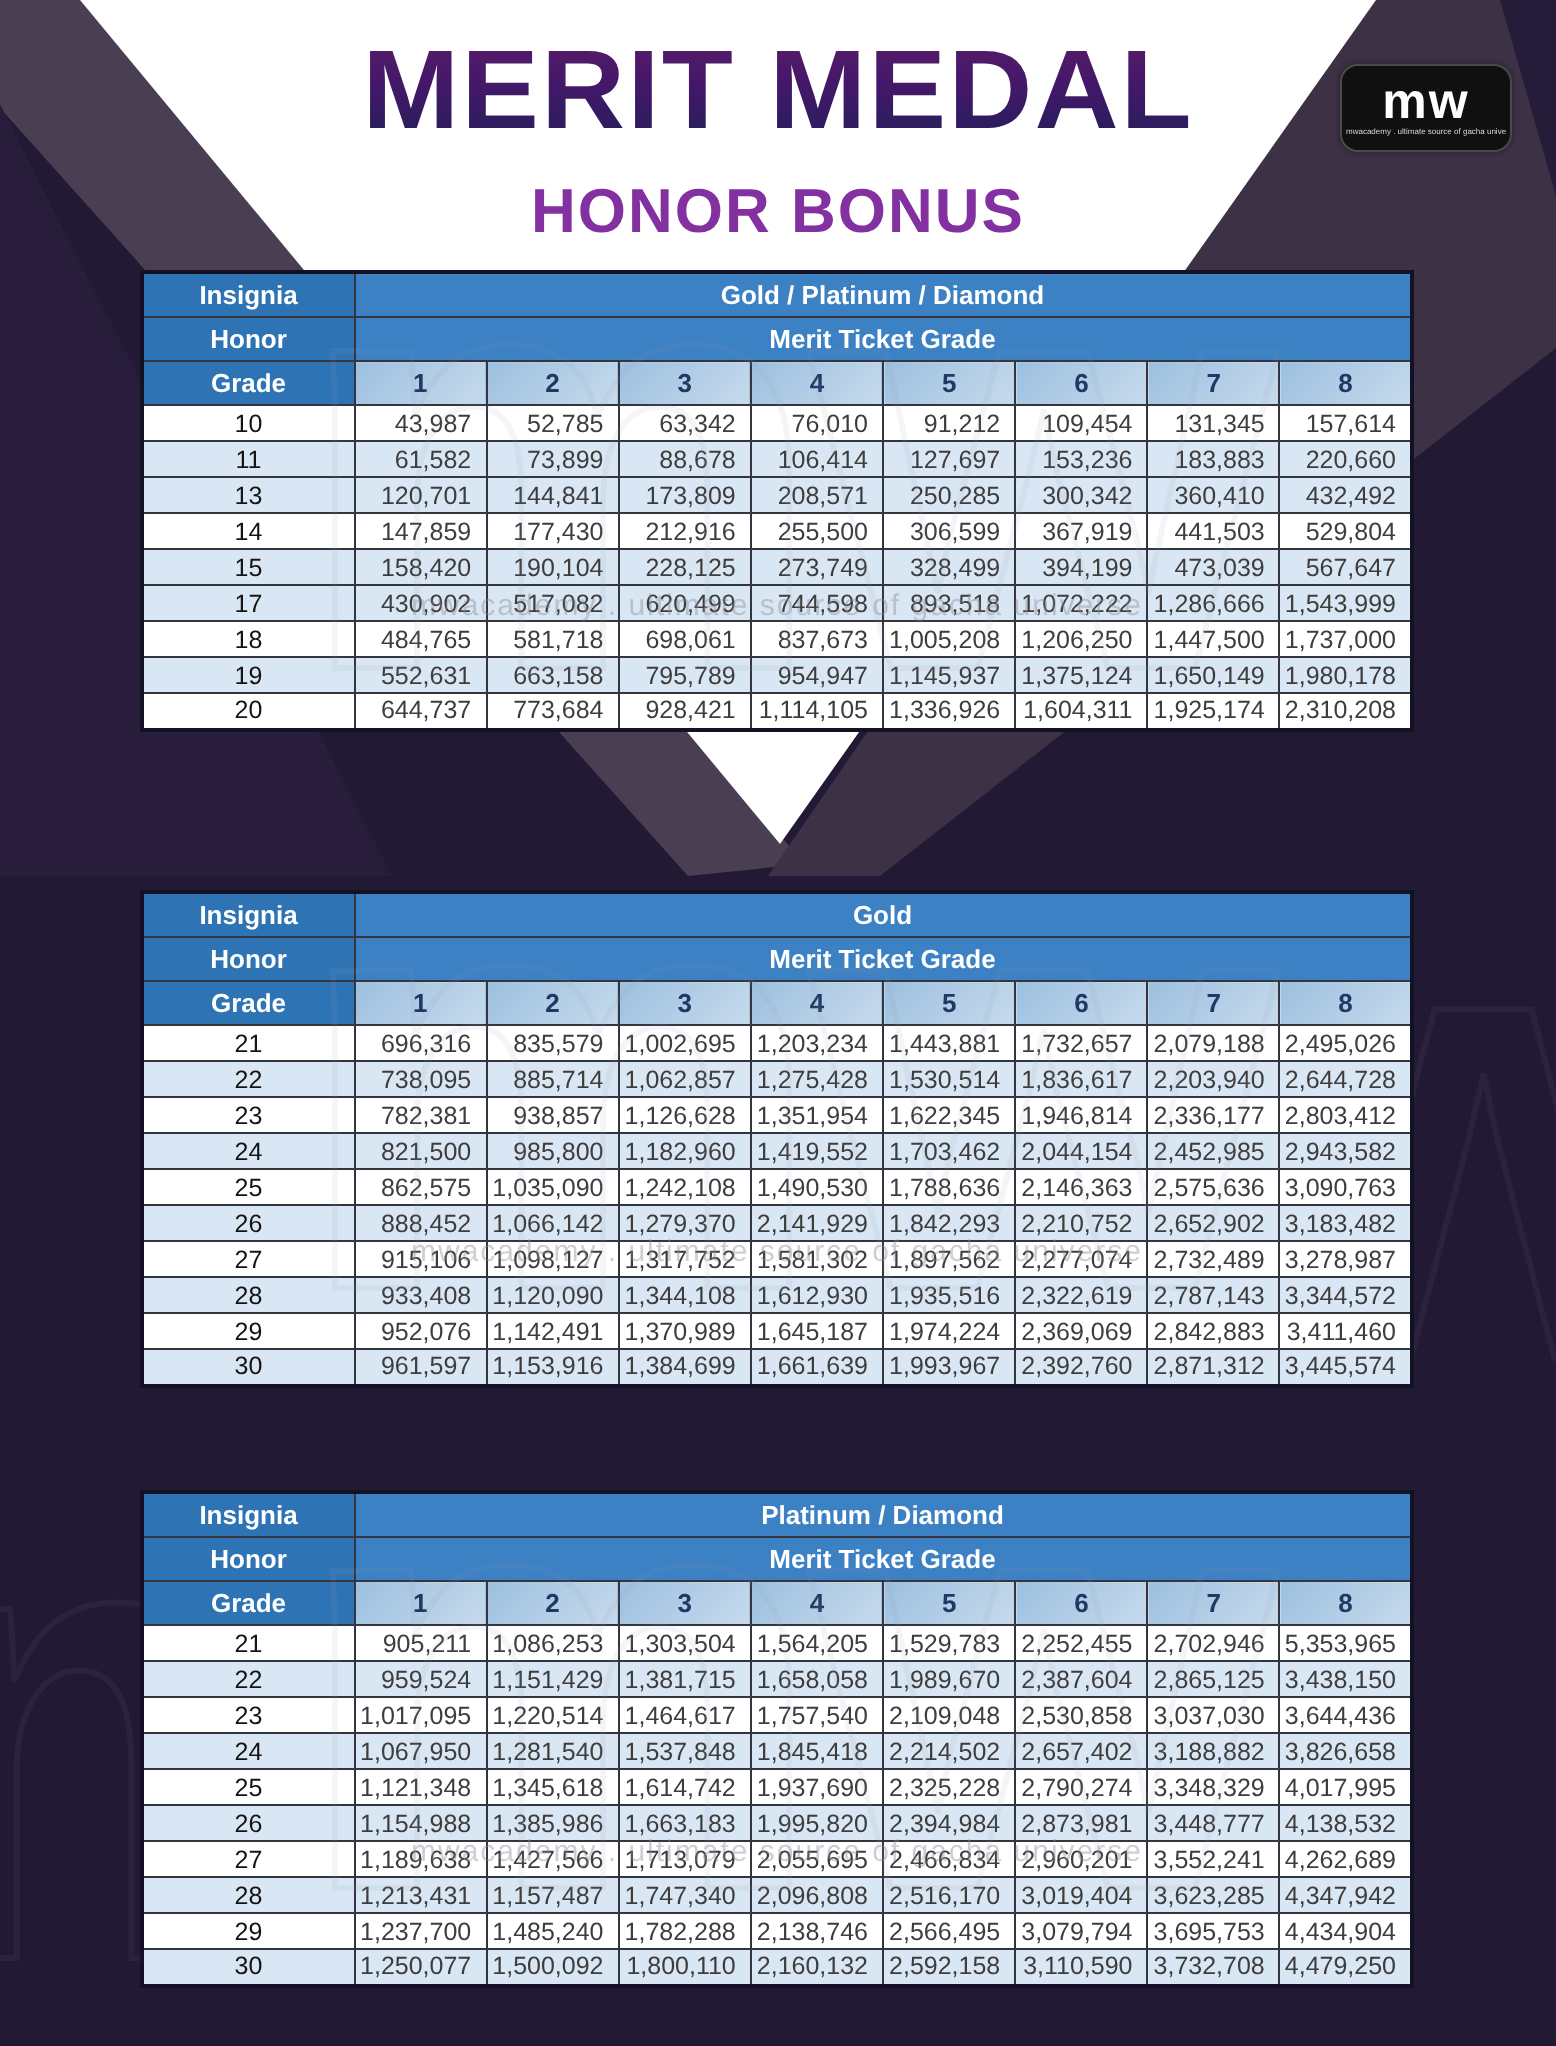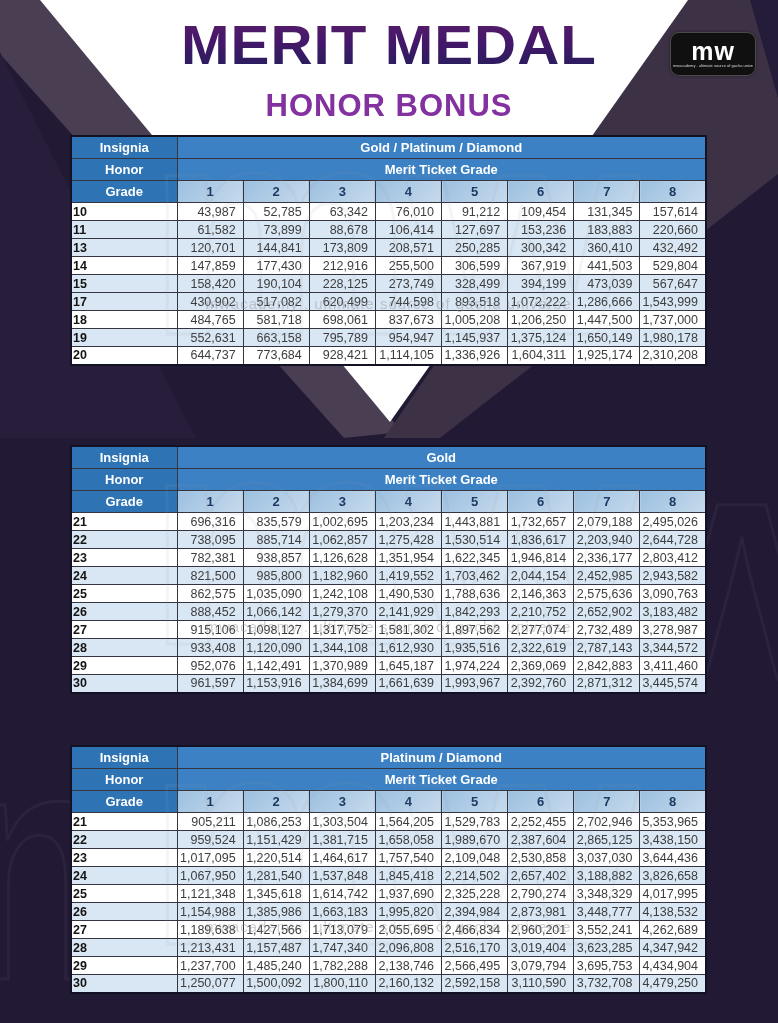--- a/index.html
+++ b/index.html
@@ -42,21 +42,21 @@
   table{width:100%;border-collapse:collapse;table-layout:fixed;background:#ffffff;
         border:2px solid #121224;}
   col.c0{width:106px;}
   th,td{border:1px solid #35353f;overflow:hidden;white-space:nowrap;}
   thead th{height:19px;font-size:13px;font-weight:700;color:#ffffff;}
   th.hL{background:#2e74b5;}
   th.hB{background:#3c81c4;}
   th.hN{background:linear-gradient(135deg,#9cc0e0 0%,#c7daec 100%);color:#1f3864;font-size:13px;}
   tbody tr{height:18px;background:#ffffff;}
   tbody tr.alt{background:#d9e6f3;}
-  th.gr{font-size:12.5px;font-weight:700;color:#141414;text-align:left;background:transparent;}
+  th.gr{font-size:12.5px;font-weight:400;color:#141414;text-align:center;background:transparent;}
   td.val{font-size:12.5px;color:#3d3d3d;text-align:right;padding-right:7px;}
 
   
   .wm-phrase{position:absolute;left:0;width:100%;top:73%;transform:translateY(-50%);
              text-align:center;font-size:15px;letter-spacing:1px;color:#8a8a92;opacity:.4;
              white-space:nowrap;pointer-events:none;}
   .wm-logo{position:absolute;top:-55px;left:50%;transform:translateX(-50%);
            font-size:300px;font-weight:800;line-height:1;color:transparent;letter-spacing:-8px;
            -webkit-text-stroke:3px rgba(150,160,180,0.10);pointer-events:none;}
 </style>

